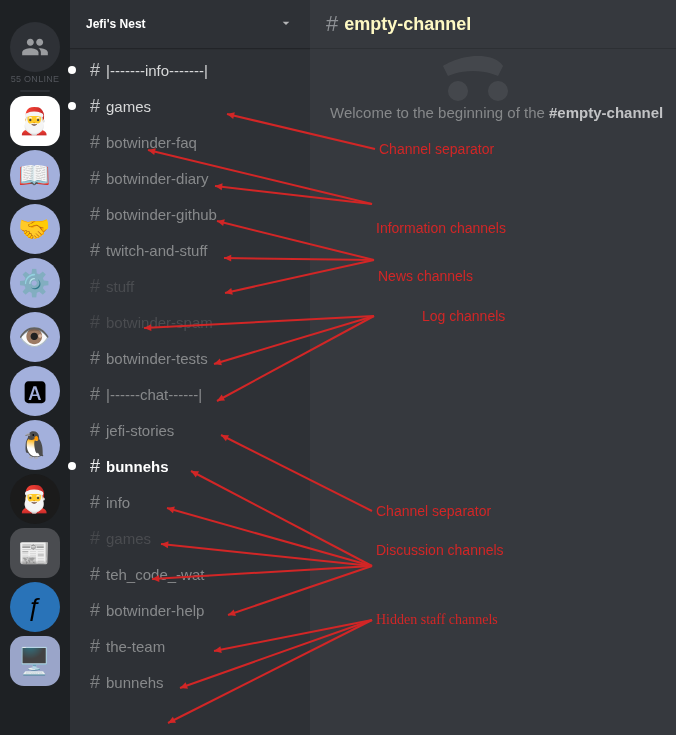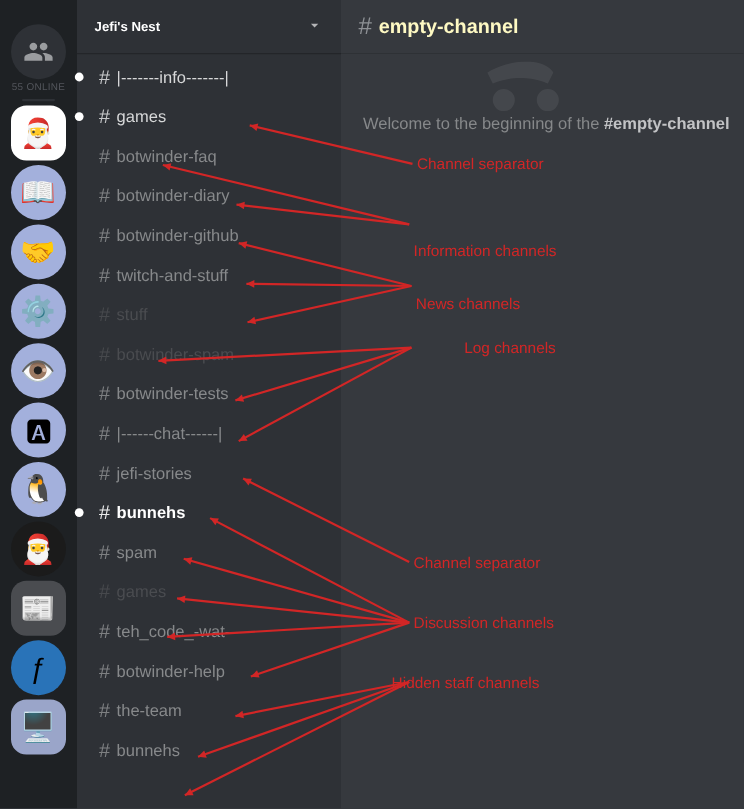--- a/index.html
+++ b/index.html
@@ -152,21 +152,21 @@
         <div class="channel">
           <span class="hash">#</span>
           <span>jefi-stories</span>
         </div>
         <div class="channel selected">
           <span class="hash">#</span>
           <span>bunnehs</span>
         </div>
         <div class="channel">
           <span class="hash">#</span>
-          <span>spam</span>
+          <span>info</span>
         </div>
         <div class="channel muted">
           <span class="hash">#</span>
           <span>games</span>
         </div>
         <div class="channel">
           <span class="hash">#</span>
           <span>teh_code_-wat-</span>
         </div>
         <div class="channel">
@@ -274,16 +274,16 @@
         <line x1="372" y1="620" x2="168" y2="723"></line>
         <polygon points="168,723 172.86969425997344,716.6528685365449 175.99859191075603,722.8499085439202"></polygon>
       </g>
     </svg>
   <div id="annot-labels">
       <div class="annot-label" style="left: 379px; top: 141px;">Channel separator</div>
       <div class="annot-label" style="left: 376px; top: 196px; margin-top: 24px;">Information channels</div>
       <div class="annot-label" style="left: 378px; top: 252px; margin-top: 16px;">News channels</div>
       <div class="annot-label" style="left: 378px; top: 308px; margin-left: 44px;">Log channels</div>
       <div class="annot-label" style="left: 376px; top: 503px;">Channel separator</div>
-      <div class="annot-label" style="left: 376px; top: 558px;">Discussion channels</div>
-      <div class="annot-label" style="left: 356px; top: 612px;">Hidden staff channels</div>
+      <div class="annot-label" style="left: 376px; top: 542px;">Discussion channels</div>
+      <div class="annot-label" style="left: 376px; top: 612px; font-family: Liberation Serif, serif;">Hidden staff channels</div>
     </div>
 </div>
 
 </body></html>

